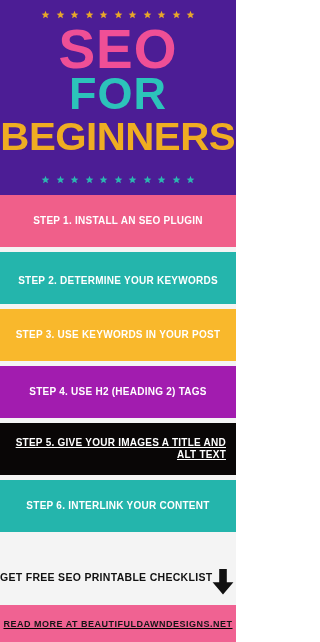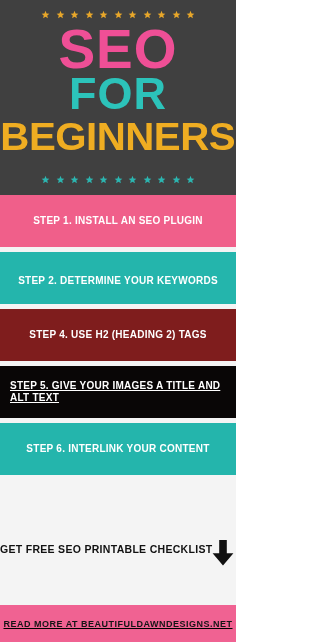--- a/index.html
+++ b/index.html
@@ -102,21 +102,21 @@
     flex-direction: column;
     background: #f4f4f4;
     flex: 0 0 auto;
   }
   .step-band {
     height: 52px;
     margin-bottom: 5px;
     display: flex;
     align-items: center;
     justify-content: center;
-    text-align: left;
+    text-align: right;
     box-sizing: border-box;
     padding: 0 10px;
   }
   .step-band .step-label {
     font-family: "Liberation Sans", sans-serif;
     font-weight: bold;
     font-size: 10px;
     letter-spacing: 0.25px;
     line-height: 1.25;
     text-transform: uppercase;
@@ -170,21 +170,21 @@
     text-transform: uppercase;
     text-align: center;
     white-space: nowrap;
   }
 </style>
 </head>
 <body>
 
 <div id="infographic" style="width: 236px; height: 642px; background: rgb(244, 244, 244);">
 
-  <div class="hero" style="background: #404040;">
+  <div class="hero" style="background: #4c1d95;">
 
     <div class="star-row top">
         <svg class="star" viewBox="0 0 24 22">
           <path d="M12 1.2 L14.9 8.1 L22.3 8.7 L16.7 13.6 L18.4 20.8 L12 17 L5.6 20.8 L7.3 13.6 L1.7 8.7 L9.1 8.1 Z" fill="#e8a72a"></path>
         </svg>
         <svg class="star" viewBox="0 0 24 22">
           <path d="M12 1.2 L14.9 8.1 L22.3 8.7 L16.7 13.6 L18.4 20.8 L12 17 L5.6 20.8 L7.3 13.6 L1.7 8.7 L9.1 8.1 Z" fill="#e8a72a"></path>
         </svg>
         <svg class="star" viewBox="0 0 24 22">
           <path d="M12 1.2 L14.9 8.1 L22.3 8.7 L16.7 13.6 L18.4 20.8 L12 17 L5.6 20.8 L7.3 13.6 L1.7 8.7 L9.1 8.1 Z" fill="#e8a72a"></path>
@@ -258,21 +258,24 @@
       </div>
   </div>
 
   <div class="steps">
       <div class="step-band" style="background: rgb(240, 95, 138);">
         <div class="step-label" style="color: rgb(255, 255, 255);">STEP 1. INSTALL AN SEO PLUGIN</div>
       </div>
       <div class="step-band" style="background: rgb(36, 181, 172);">
         <div class="step-label" style="color: rgb(255, 255, 255); margin-top: 6px;">STEP 2. DETERMINE YOUR KEYWORDS</div>
       </div>
-      <div class="step-band" style="background: #7f1d1d;">
+      <div class="step-band" style="background: rgb(249, 184, 44);">
+        <div class="step-label" style="color: rgb(255, 255, 255);">STEP 3. USE KEYWORDS IN YOUR POST</div>
+      </div>
+      <div class="step-band" style="background: #a21caf;">
         <div class="step-label" style="color: rgb(255, 255, 255);">STEP 4. USE H2 (HEADING 2) TAGS</div>
       </div>
       <div class="step-band" style="background: rgb(9, 6, 6);">
         <div class="step-label" style="color: rgb(255, 255, 255); text-decoration: underline;">STEP 5. GIVE YOUR IMAGES A TITLE AND ALT TEXT</div>
       </div>
       <div class="step-band" style="background: rgb(36, 181, 172);">
         <div class="step-label" style="color: rgb(255, 255, 255);">STEP 6. INTERLINK YOUR CONTENT</div>
       </div>
     </div>
 

